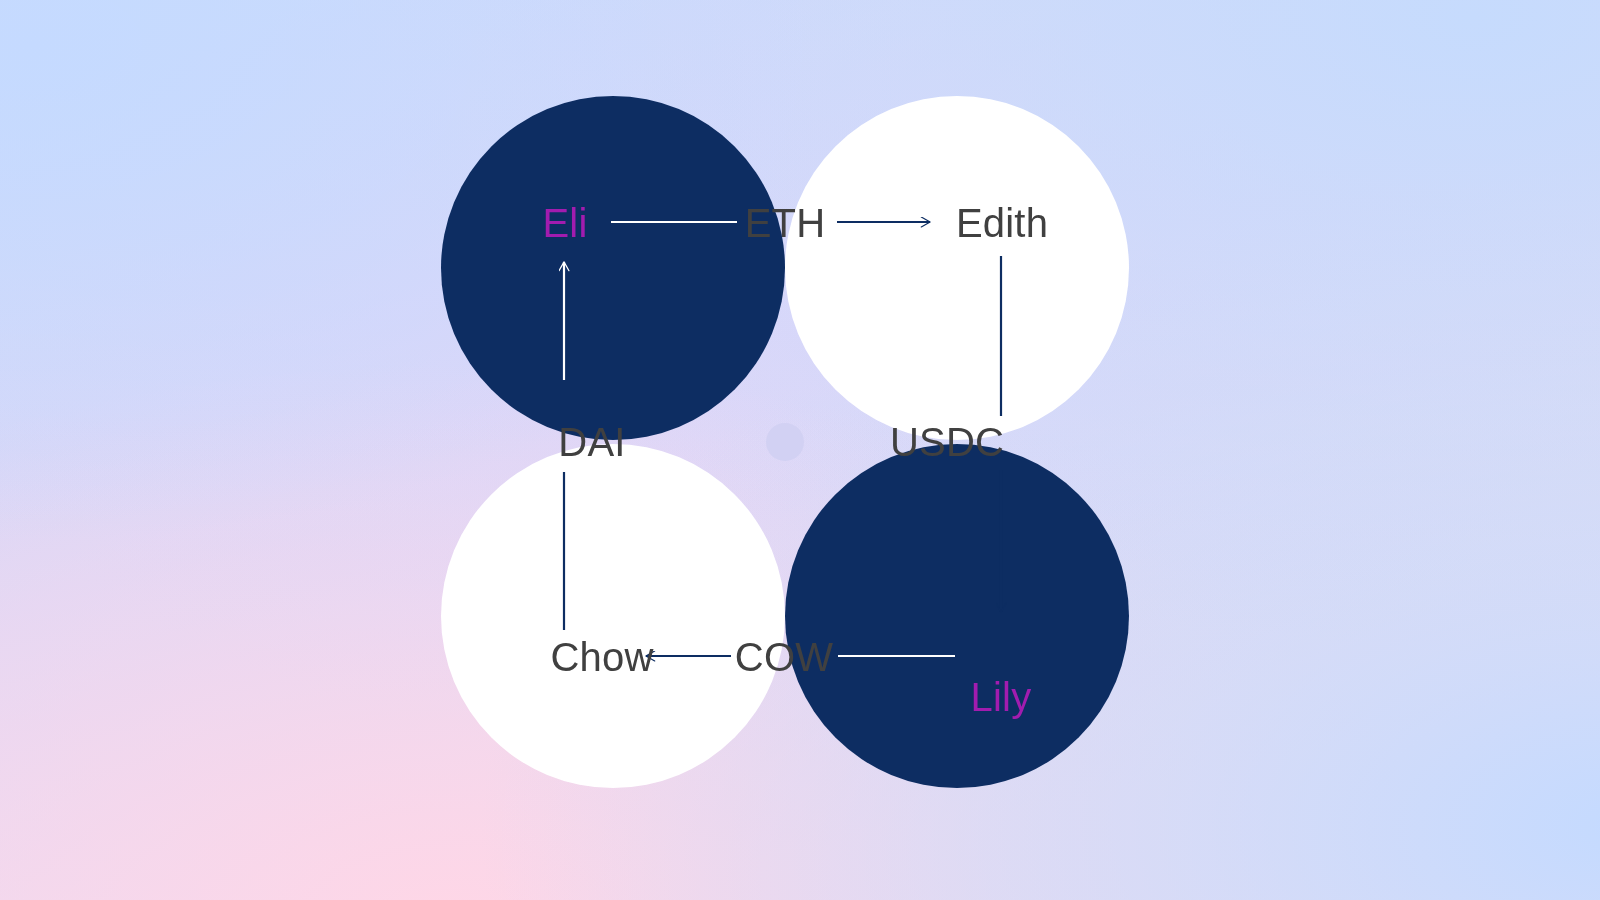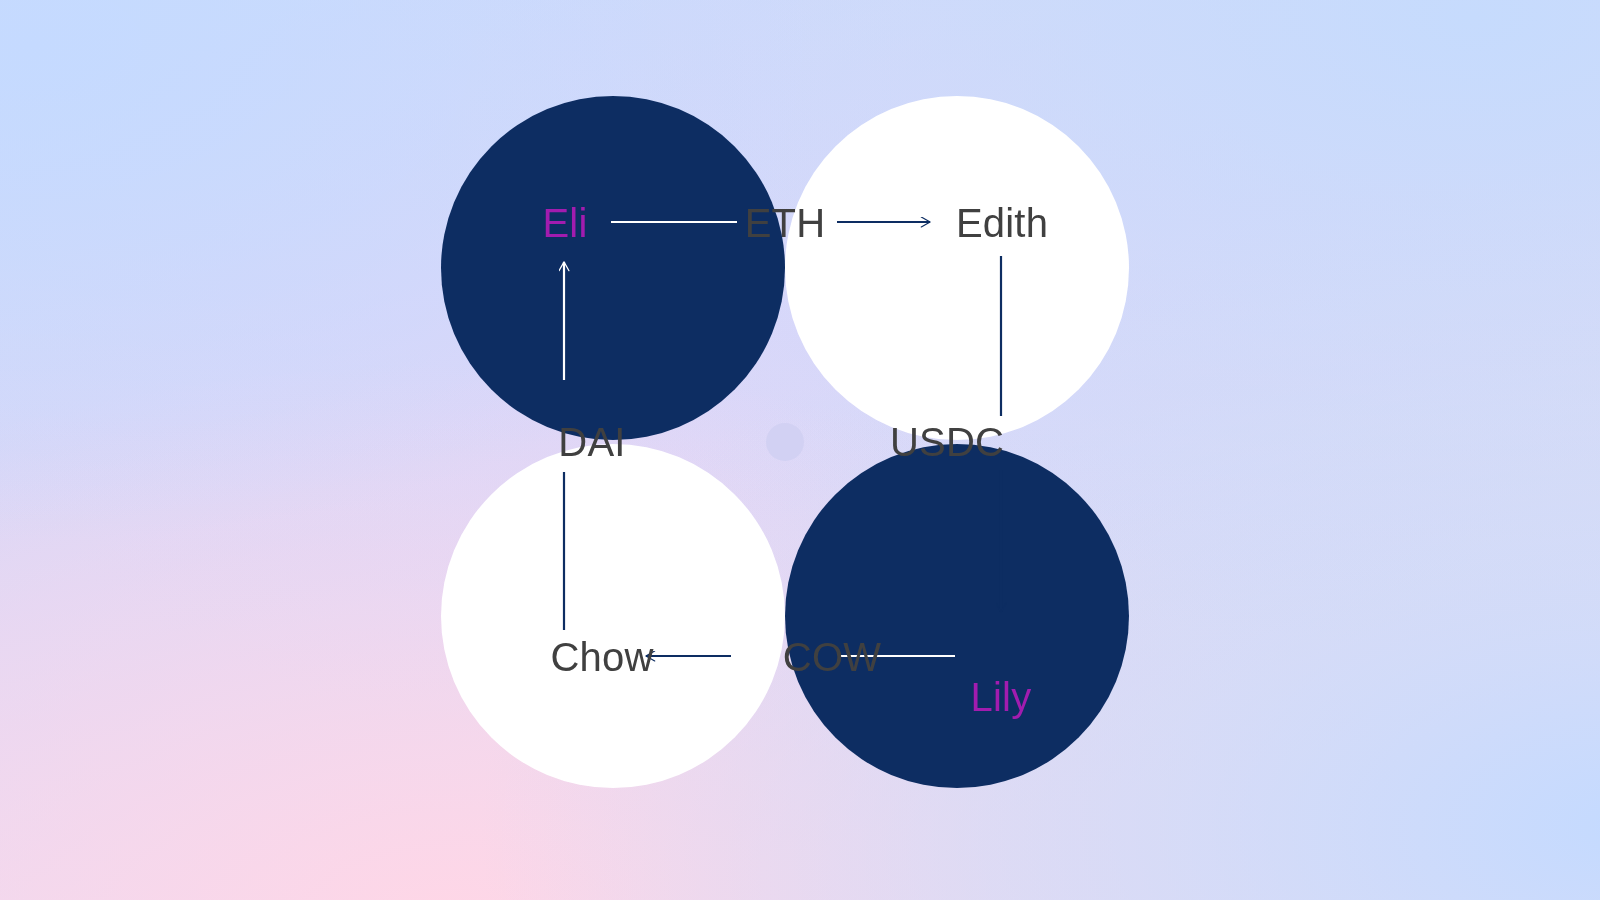--- a/index.html
+++ b/index.html
@@ -196,16 +196,16 @@
       <line x1="838" y1="656" x2="955" y2="656" stroke="#ffffff" stroke-width="2.2"></line>
     </g>
   </svg>
 
   <div class="node-label label-light" style="left:565px;  top:223px;">Eli</div>
   <div class="node-label label-dark" style="left:785px;  top:223px;">ETH</div>
   <div class="node-label label-dark" style="left:1002px; top:223px;text-align:center;">Edith</div>
   <div class="node-label label-dark" style="left:592px;  top:442px;">DAI</div>
   <div class="node-label label-dark" style="left:947px; top:442px;">USDC</div>
   <div class="node-label label-dark" style="left:565px;  top:657px;margin-left:37px;">Chow</div>
-  <div class="node-label label-dark" style="left:832px;  top:657px;">COW</div>
+  <div class="node-label label-dark" style="left:784px;  top:657px;">COW</div>
   <div class="node-label label-light" style="left:1001px; top:657px;margin-top:40px;">Lily</div>
 
 </div>
 
 </body></html>

